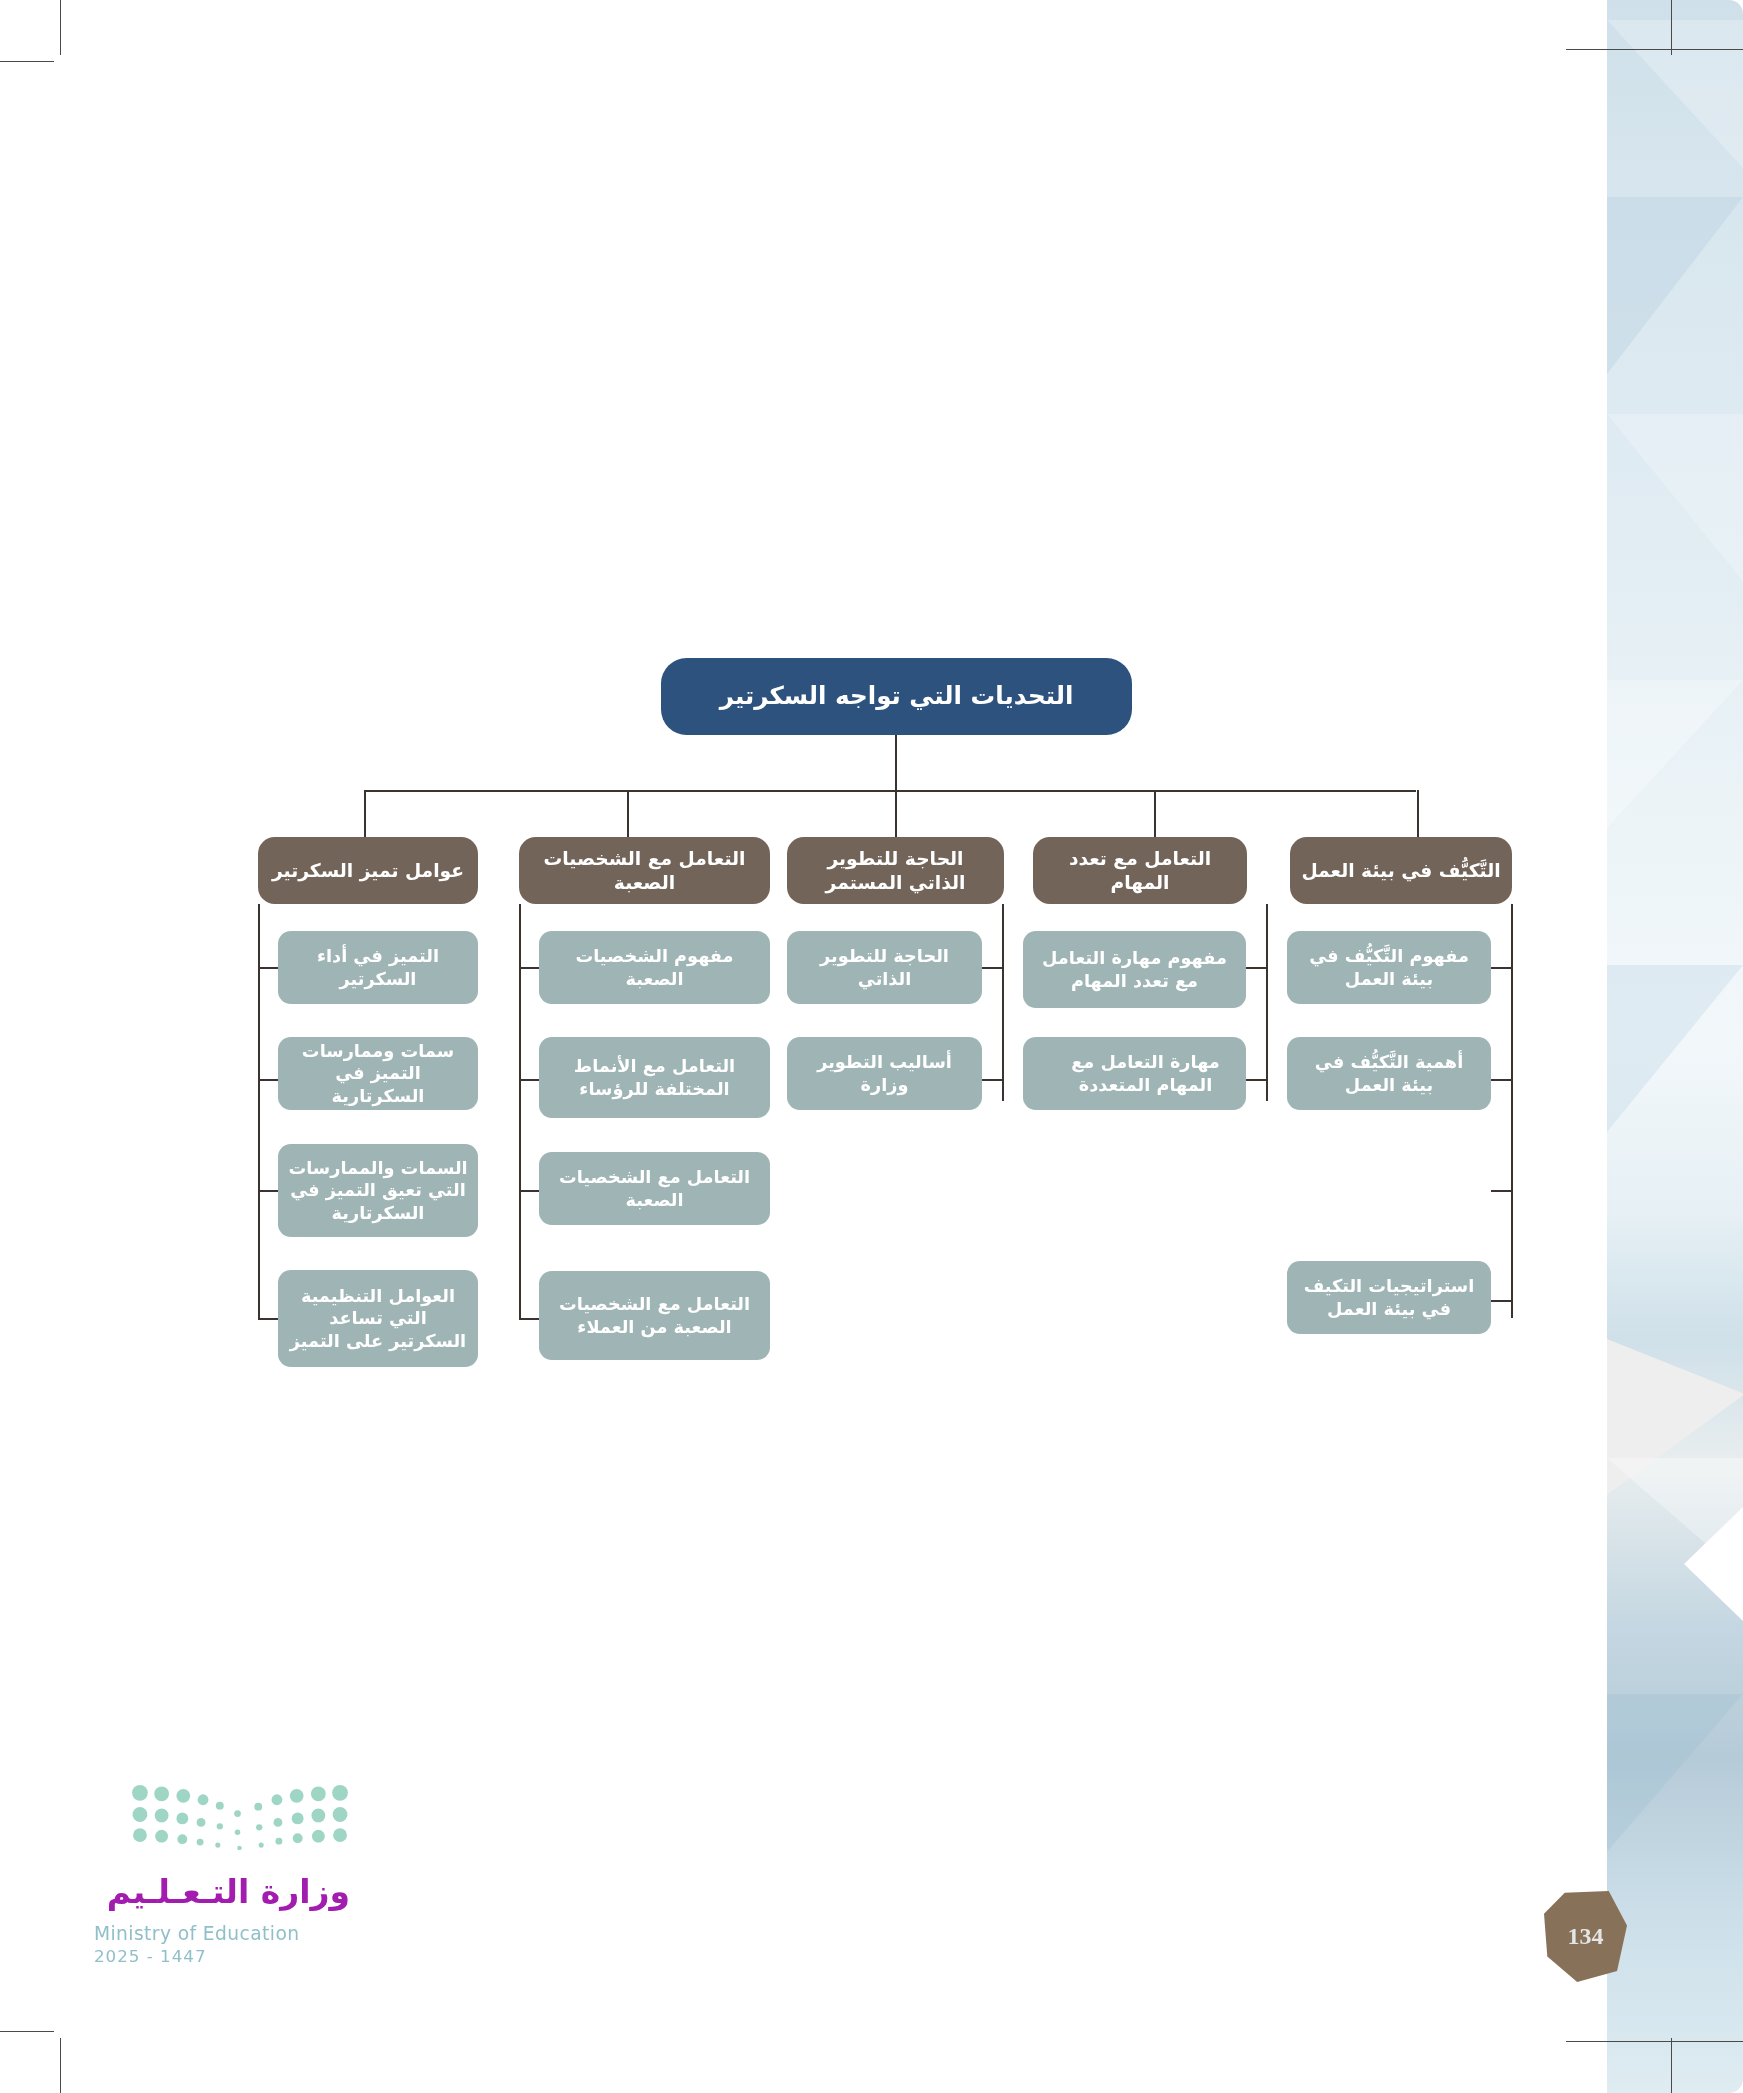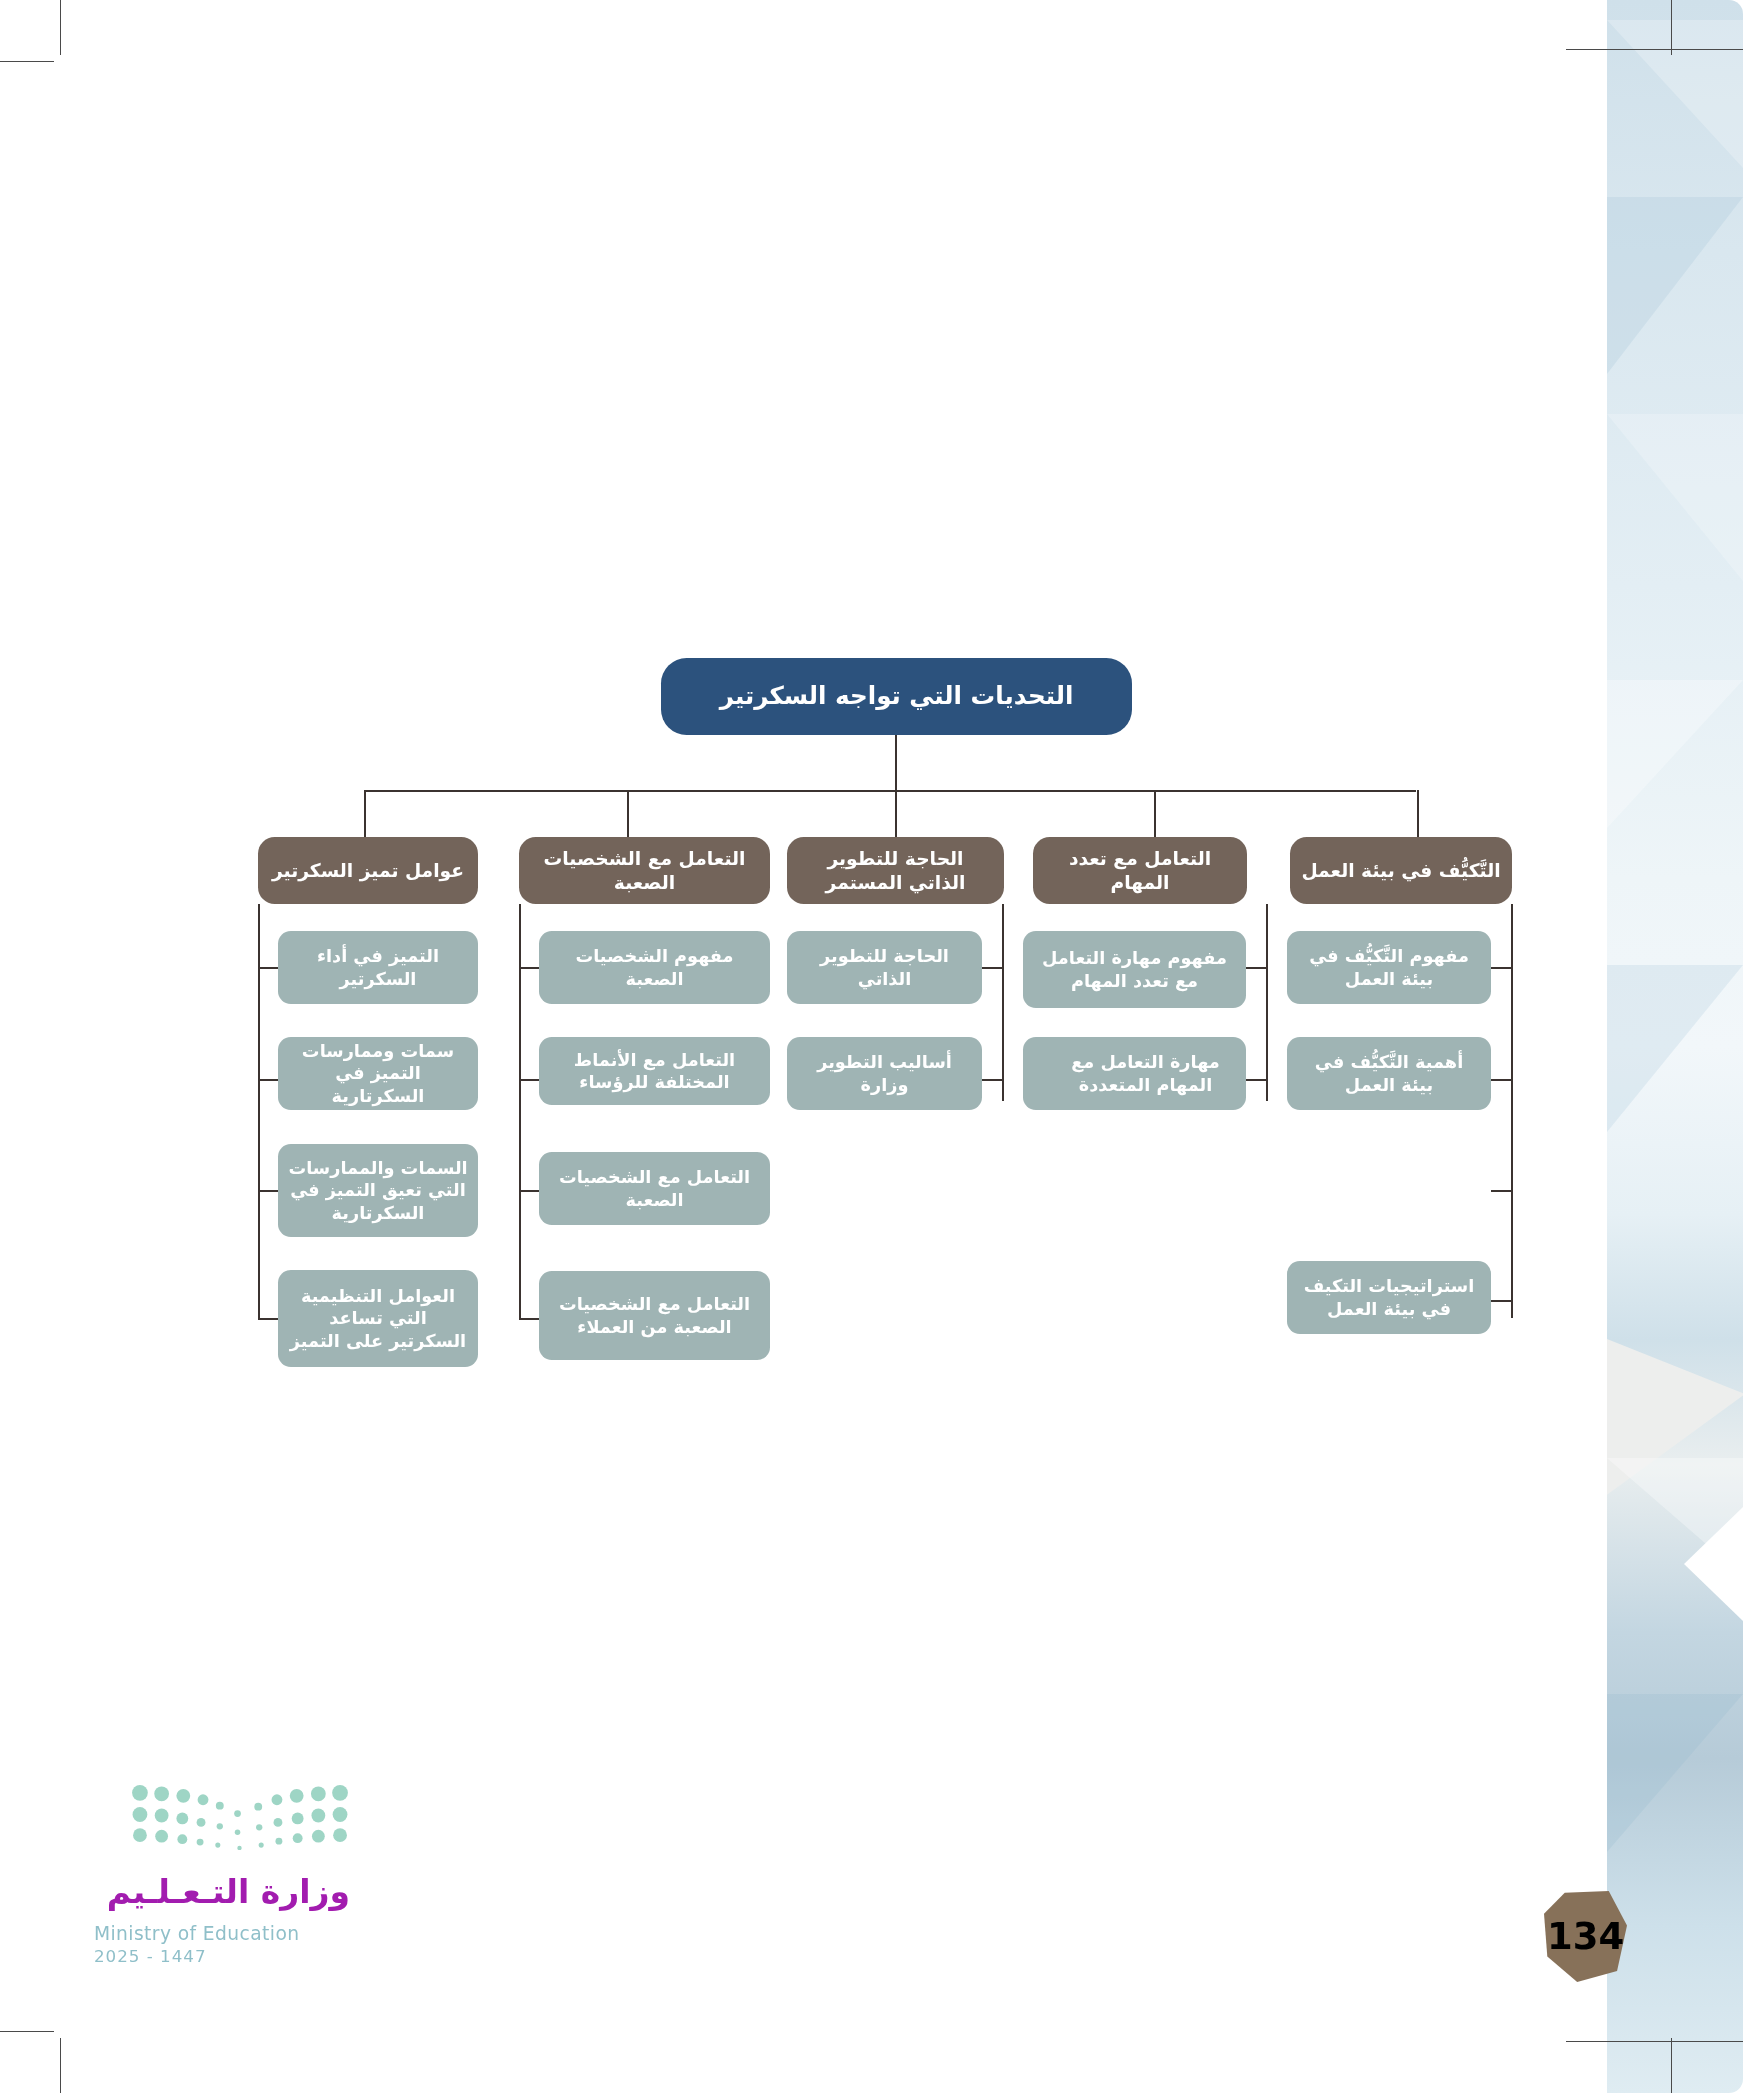--- a/index.html
+++ b/index.html
@@ -180,25 +180,26 @@
   .page-num {
     position: absolute;
     right: 116px;
     top: 1891px;
     width: 83px;
     height: 91px;
     background: #877159;
     display: flex;
     align-items: center;
     justify-content: center;
-    color: #000000;
-    font-size: 37px;
+    color: #e5e5e5;
+    font-size: 24px;
     font-weight: bold;
     clip-path: polygon(25% 2%, 78% 0%, 100% 38%, 88% 88%, 40% 100%, 4% 72%, 0% 25%);
     filter: drop-shadow(3px 4.9px 3.9px rgba(0,0,0,.18));
+    font-family: Liberation Serif, serif;
   }
 </style>
 </head>
 <body>
 
 <div id="page">
 
   <div class="right-band">
     <div class="band-tri bt1"></div>
     <div class="band-tri bt2"></div>
@@ -248,21 +249,21 @@
     <div class="node node-l2" style="left:279px; top:1270px; width:200px; height:97px;">العوامل التنظيمية التي تساعد السكرتير على التميز</div>
 
     <div class="node node-l1" style="left:520px; top:837px; width:251px;">التعامل مع الشخصيات الصعبة</div>
     <div class="ln ln-v" style="left:520px; top:904px; height:414px;"></div>
     <div class="ln ln-h" style="left:520px; top:967px;  width:19.7px;"></div>
     <div class="ln ln-h" style="left:520px; top:1079px; width:19.7px;"></div>
     <div class="ln ln-h" style="left:520px; top:1190px; width:19.7px;"></div>
     <div class="ln ln-h" style="left:520px; top:1318px; width:19.7px;"></div>
 
     <div class="node node-l2" style="left:540px; top:931px;  width:231px; height:73px;">مفهوم الشخصيات الصعبة</div>
-    <div class="node node-l2" style="left:540px; top:1037px; width:231px; height:68px;">التعامل مع الأنماط المختلفة للرؤساء</div>
+    <div class="node node-l2" style="left:540px; top:1037px; width:231px; height:81px;">التعامل مع الأنماط المختلفة للرؤساء</div>
     <div class="node node-l2" style="left:540px; top:1152px; width:231px; height:73px;">التعامل مع الشخصيات الصعبة</div>
     <div class="node node-l2" style="left:540px; top:1271px; width:231px; height:89px;">التعامل مع الشخصيات الصعبة من العملاء</div>
 
     <div class="node node-l1" style="left:788px; top:837px; width:217px;">الحاجة للتطوير الذاتي المستمر</div>
     <div class="ln ln-v" style="left:1003px; top:904px; height:197px;"></div>
     <div class="ln ln-h" style="left:983px; top:967px;  width:19.7px;"></div>
     <div class="ln ln-h" style="left:983px; top:1079px; width:19.7px;"></div>
 
     <div class="node node-l2" style="left:788px; top:931px;  width:195px; height:73px;">الحاجة للتطوير الذاتي</div>
     <div class="node node-l2" style="left:788px; top:1037px; width:195px; height:73px;">أساليب التطوير وزارة</div>

